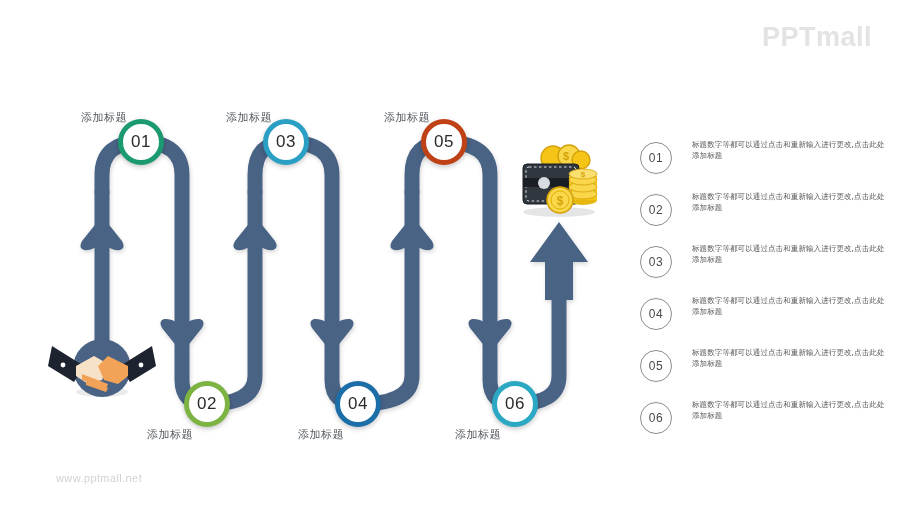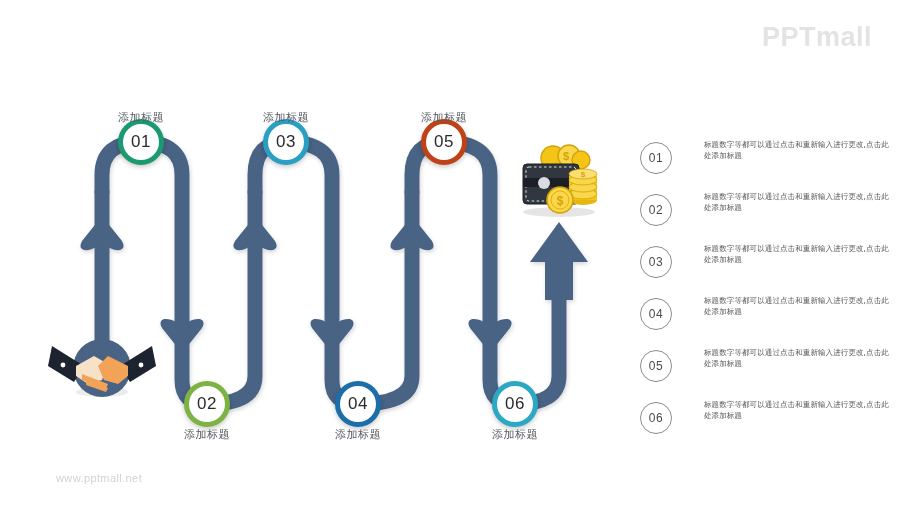--- a/index.html
+++ b/index.html
@@ -66,21 +66,20 @@
     align-items: center;
     justify-content: center;
     font-size: 17px;
     color: #2b2b2b;
     letter-spacing: 0.5px;
     box-shadow: 0 2px 5px rgba(0,0,0,0.22);
   }
   .step-label {
     position: absolute;
     width: 120px;
-    text-align: center;
     font-size: 11px;
     color: #555a60;
     letter-spacing: 0.5px;
     white-space: nowrap;
   }
 
   
   #detail-list {
     position: absolute;
     left: 640px;
@@ -102,21 +101,21 @@
     display: flex;
     align-items: center;
     justify-content: center;
     font-size: 12px;
     color: #4a4a4a;
     letter-spacing: 0.5px;
     margin-top: 2px;
   }
   .detail-text {
     flex: 1 1 auto;
-    margin-left: 32px;
+    margin-left: 20px;
     font-size: 7.5px;
     line-height: 1.45;
     color: #5a5a5a;
     font-family: "DejaVu Sans", sans-serif;
     letter-spacing: 0.1px;
     word-break: break-all;
   }
 </style>
 </head>
 <body>

